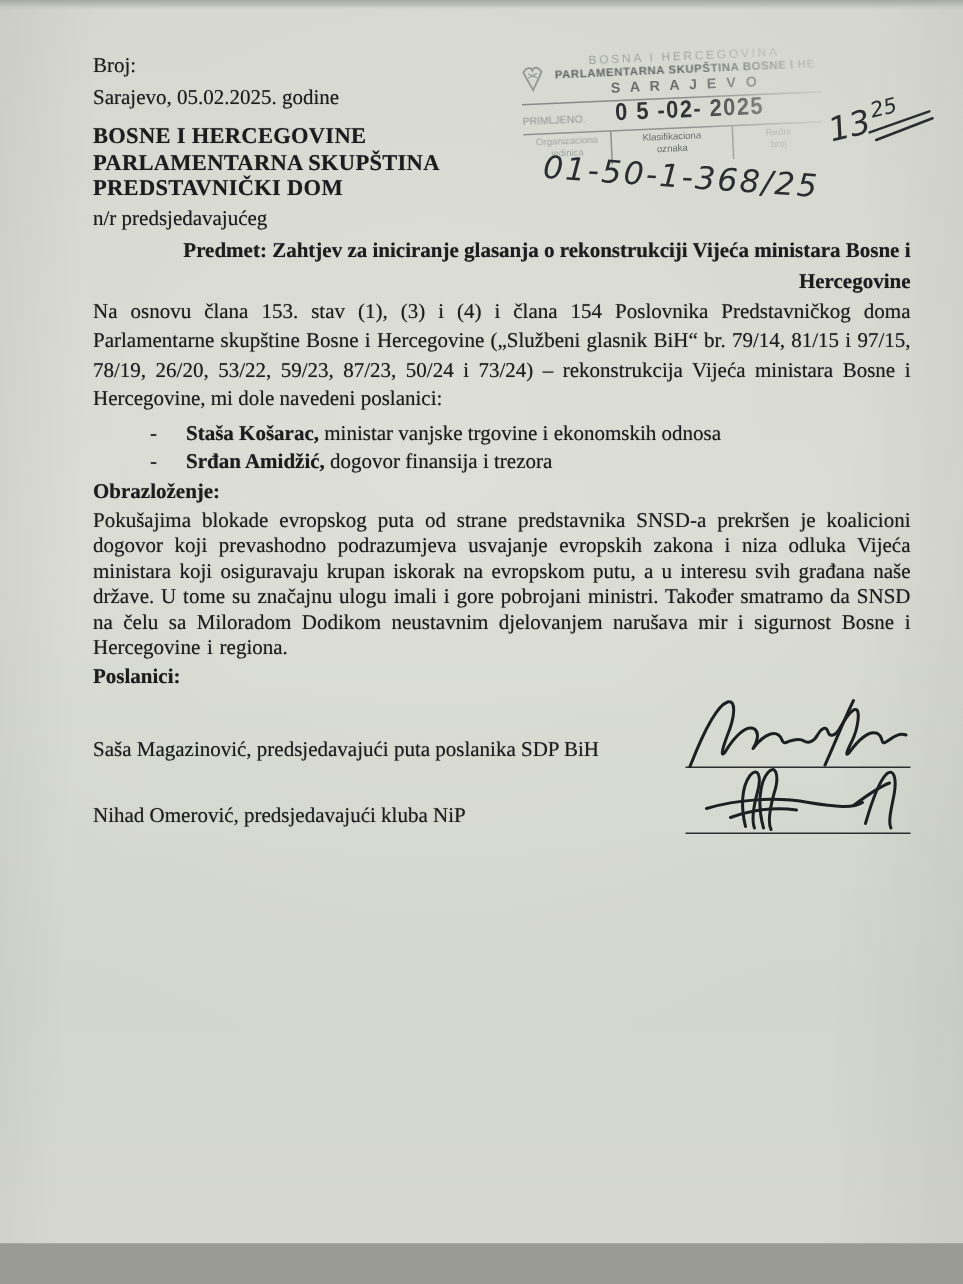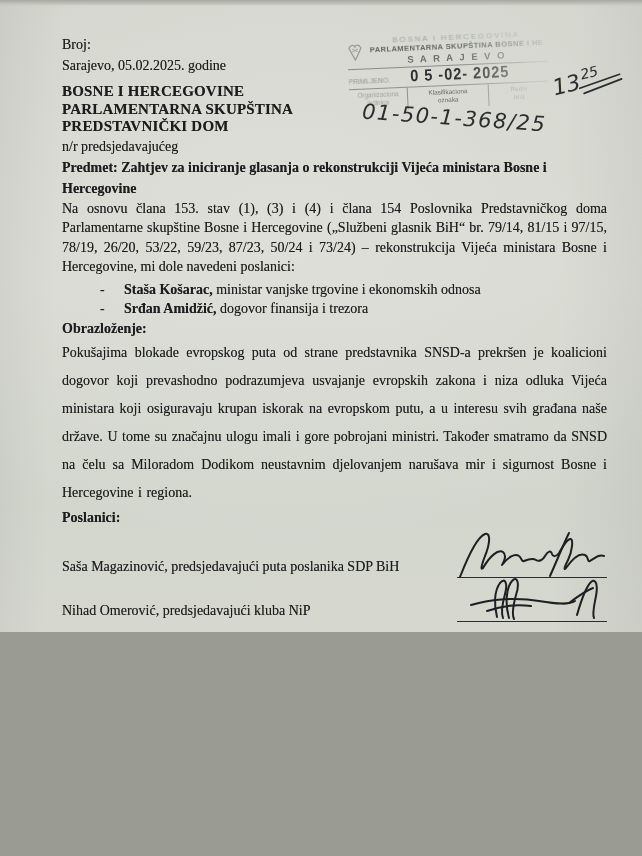--- a/index.html
+++ b/index.html
@@ -1,40 +1,40 @@
 <!DOCTYPE html>
 <html><head>
 <meta charset="utf-8">
 <style>
   html,body{margin:0;padding:0;background:#9a9c94;}
   .paper{
-    position:relative;width:642px;height:632px;overflow:hidden;
+    position:relative;width:642px;height:829px;overflow:hidden;
     background:
       radial-gradient(120% 90% at 45% 35%, rgba(255,255,255,0.14), rgba(0,0,0,0) 60%),
       linear-gradient(92deg, rgba(0,0,0,0.05), rgba(0,0,0,0) 10%, rgba(0,0,0,0) 86%, rgba(0,0,0,0.05)),
       linear-gradient(180deg,#c3c6bd 0px,#d5d7cf 7px,#d8dad2 45%,#d3d6cd 80%,#d6d8d0 100%);
     font-family:"Liberation Serif", serif;
   }
   .edge-top{position:absolute;top:0;left:0;width:100%;height:5px;
     background:linear-gradient(180deg,#a7a9a0,#c9ccc3);}
   .content{position:absolute;left:0;top:0;right:0;padding:34px 35px 0 62px;
     font-size:14px;line-height:21px;color:#1c1c1e;
     text-shadow:0 0 0.6px rgba(28,28,30,0.55);}
   .content p{margin:0;}
   .m-date{margin-top:6px;}
   .inst{margin-top:7px;font-weight:bold;font-size:15px;line-height:17.5px;letter-spacing:0.2px;}
   .attn{margin-top:8px;}
-  .subject{margin-top:6px;font-weight:bold;line-height:21px;max-width:552px;}
+  .subject{margin-top:6px;font-weight:bold;line-height:21px;max-width:552px;text-align:right;}
   .intro{margin-top:4px;text-align:justify;line-height:19.5px;}
   .initiative{margin-top:4px;font-weight:bold;text-align:justify;line-height:21.5px;}
   .ministers{margin-top:3px;}
   .minister{display:flex;line-height:19px;padding-left:38px;}
   .minister .dash{width:24px;flex:none;}
   .expl-h{margin-top:16px;font-weight:bold;}
-  .expl{margin-top:4px;text-align:justify;line-height:28px;word-spacing:1px;}
+  .expl{margin-top:4px;text-align:justify;line-height:17px;word-spacing:1px;}
   .posl-h{margin-top:26px;font-weight:bold;}
   .sig-rows{margin-top:14px;}
   .sig-row{display:flex;align-items:flex-end;height:36px;margin-bottom:8px;}
   .sig-label{flex:none;padding-bottom:1px;}
   .sig-cell{margin-left:auto;width:150px;height:100%;position:relative;
     border-bottom:1.5px solid #2c2d30;}
   .sig-cell svg{position:absolute;left:0;bottom:-2px;overflow:visible;}
   .sig-cell.descender svg{bottom:-13px;}
   .sig-stroke{fill:none;stroke:#1e1f22;stroke-width:2;stroke-linecap:round;stroke-linejoin:round;}
   .sig-stroke.thin{stroke-width:1.8;}

